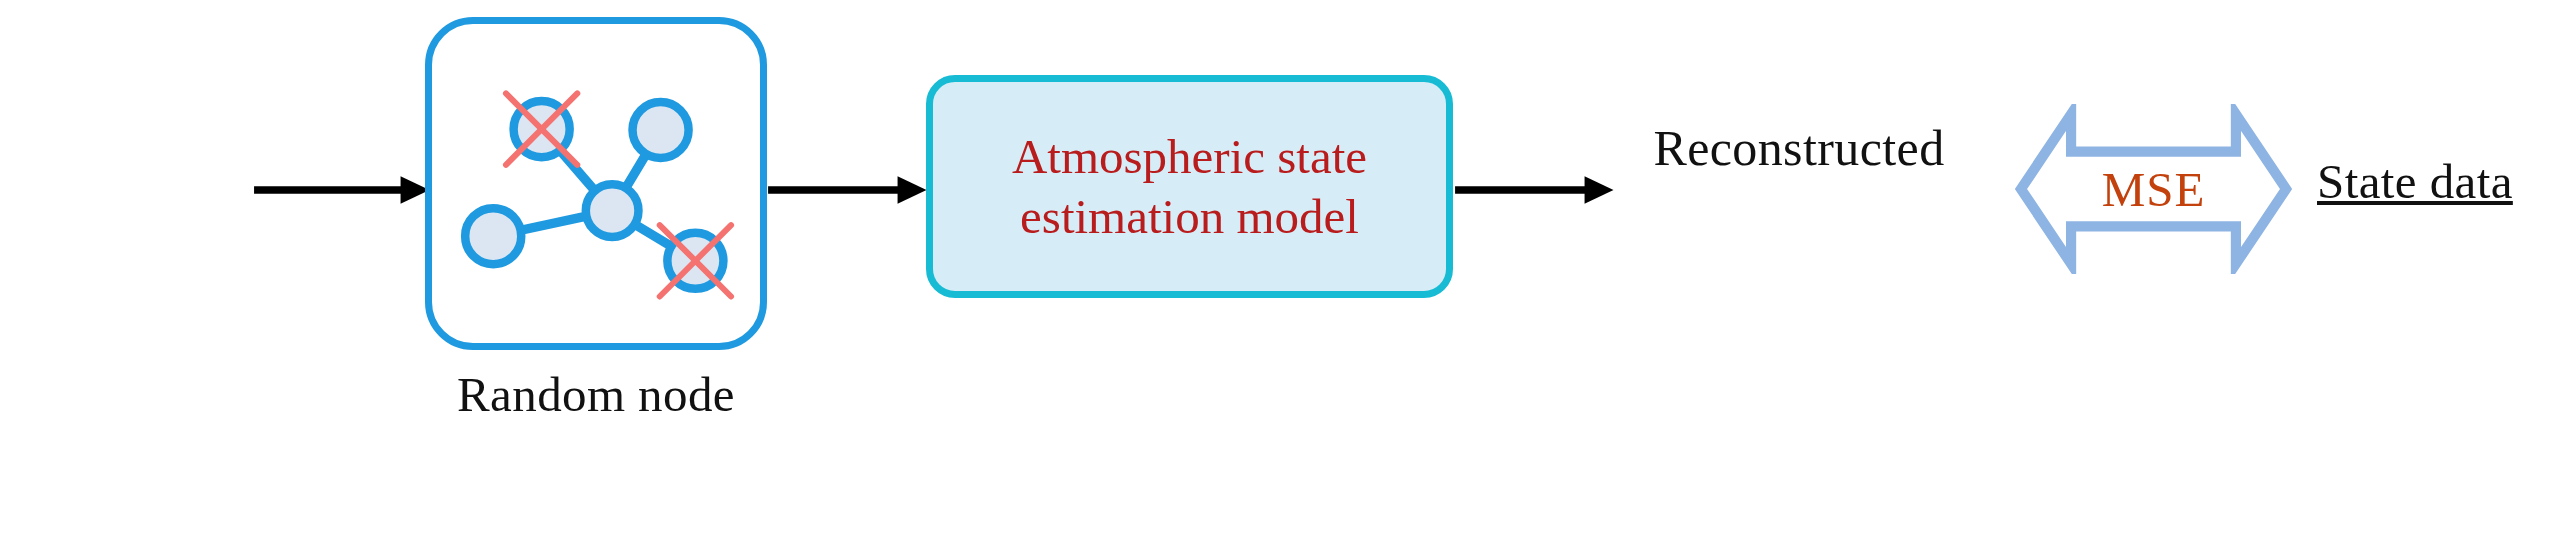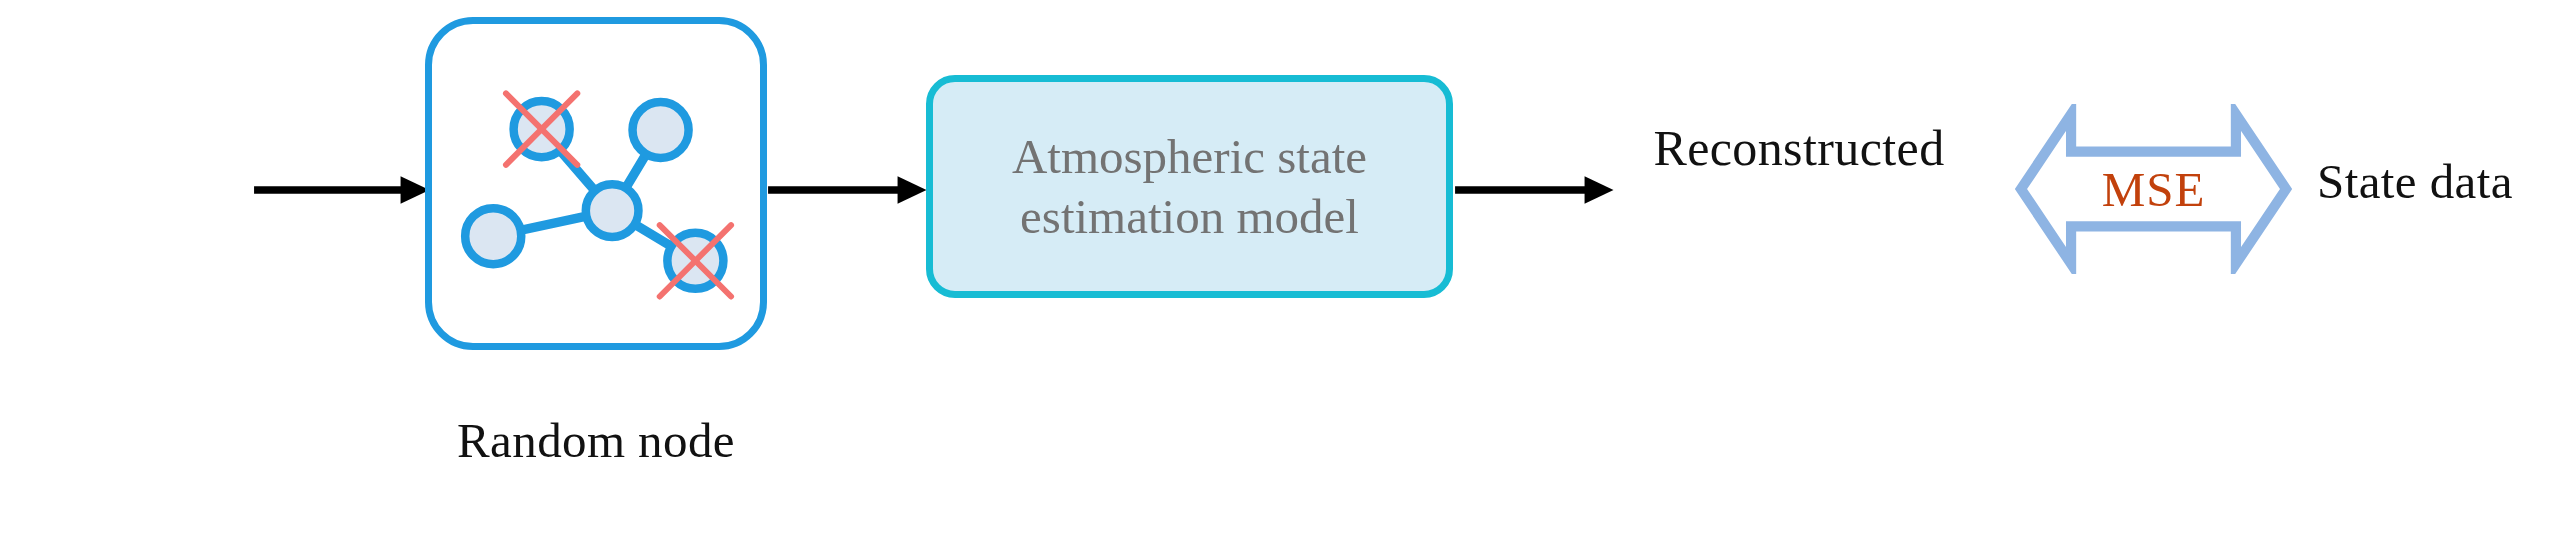--- a/index.html
+++ b/index.html
@@ -60,21 +60,20 @@
     height: 333px;
   }
 
   #random-node-masking-caption {
     left: 425px;
     top: 366px;
     width: 342px;
     text-align: center;
     font-size: 49px;
     white-space: normal;
-    margin-top: 46px;
   }
   #random-node-masking-caption .ln { display: block; }
 
   
   #model-box {
     position: absolute;
     left: 926px;
     top: 75px;
     width: 527px;
     height: 223px;
@@ -83,21 +82,21 @@
     background: #d6ecf6;
     box-sizing: border-box;
     display: flex;
     flex-direction: column;
     align-items: center;
     justify-content: center;
   }
   #model-box .ln {
     display: block;
     font-size: 49px;
-    color: #737373;
+    color: #b91c1c;
     line-height: 1.22;
     text-align: center;
     font-family: "Liberation Serif", "DejaVu Serif", serif;
   }
 
   
   #reconstructed-features-label {
     left: 1616px;
     top: 119px;
     width: 366px;
@@ -135,20 +134,21 @@
     color: #c2410c;
     font-family: "Liberation Serif", "DejaVu Serif", serif;
     letter-spacing: 0.9px;
   }
 
   
   #state-data-label {
     left: 2317px;
     top: 153px;
     font-size: 49px;
+    text-decoration: underline;
   }
 </style>
 </head>
 <body>
 
 <div id="canvas">
 
 
   <svg class="arrow-svg" style="left:254px; top:167px; width:179px; height:46px;" viewBox="0 0 210 54">
     <line x1="0" y1="27" x2="176" y2="27" stroke="#000000" stroke-width="9"></line>

